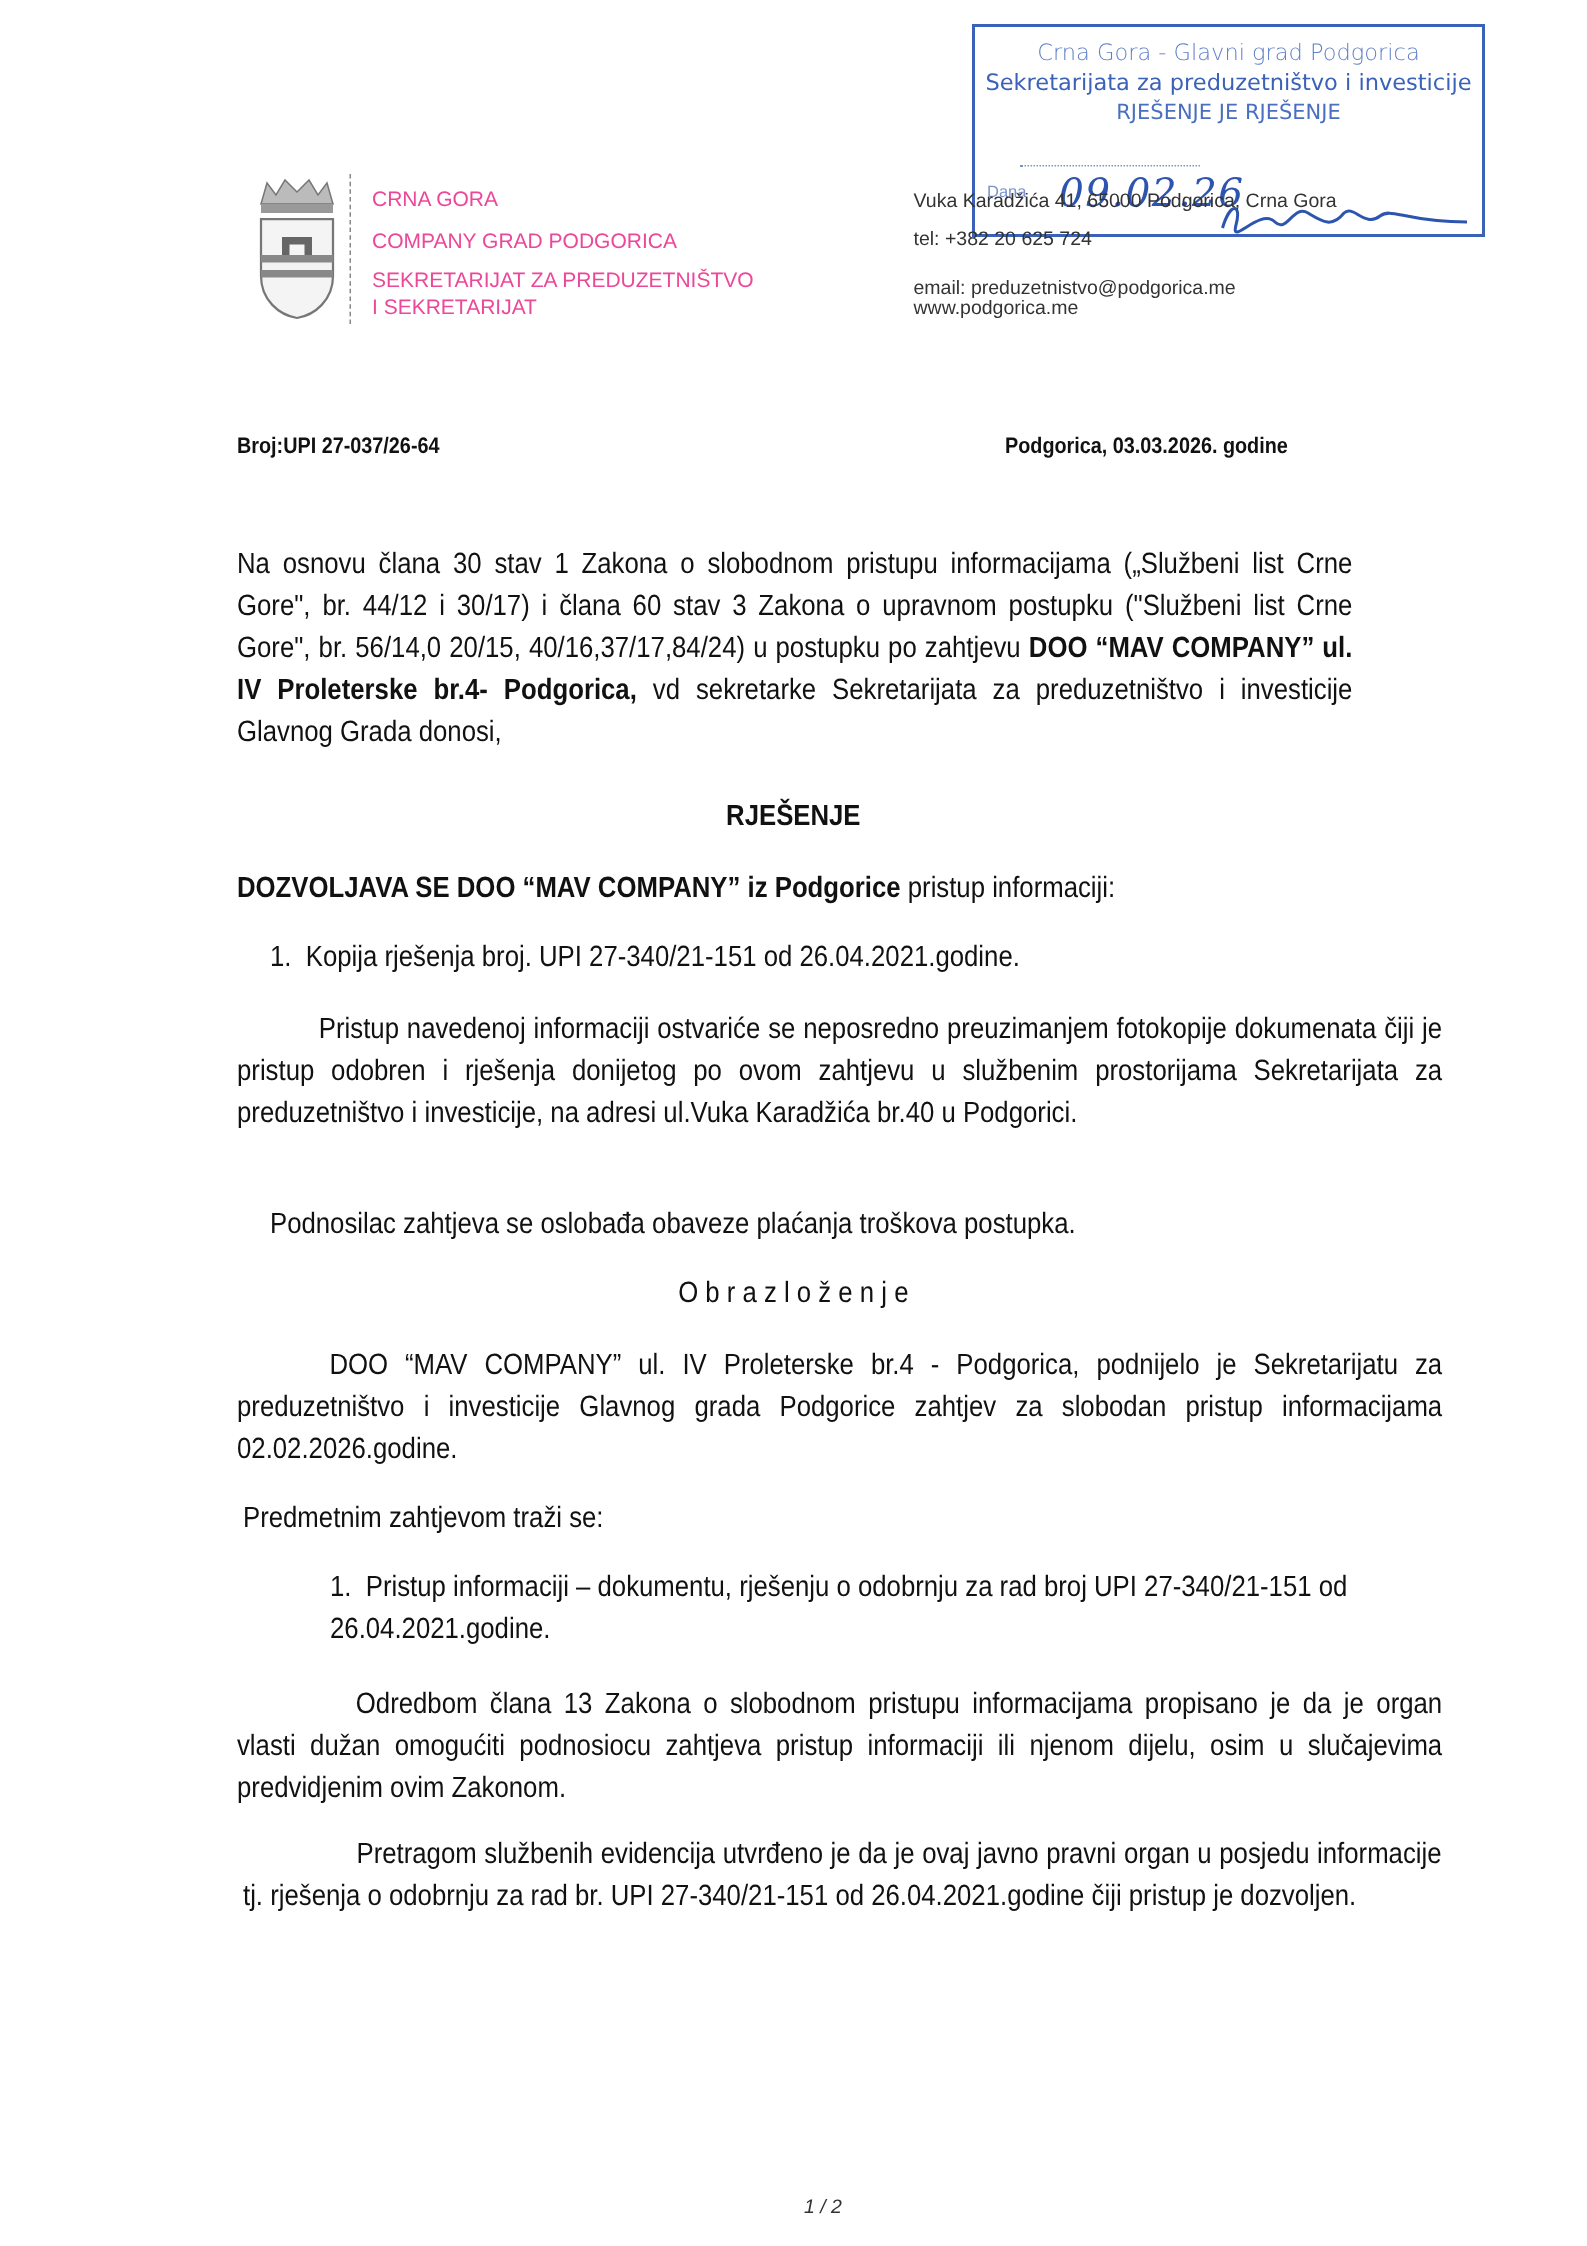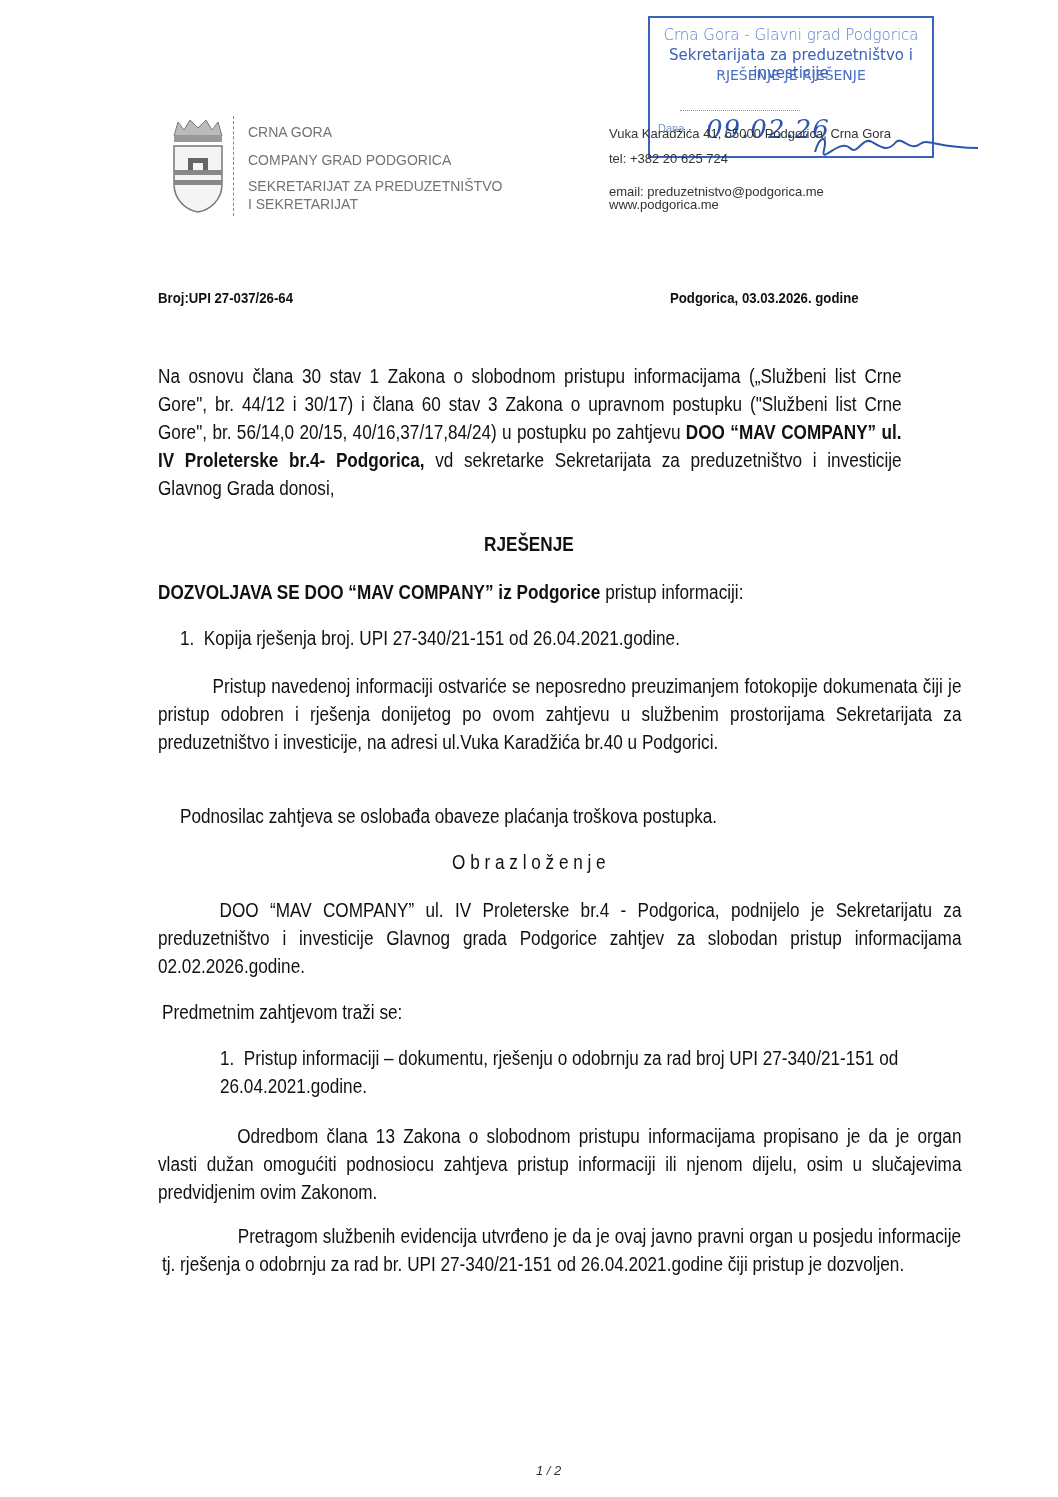--- a/index.html
+++ b/index.html
@@ -1,32 +1,32 @@
 <!DOCTYPE html>
 <html><head>
 <meta charset="utf-8">
 <style>
   html, body { margin: 0; padding: 0; background: #ffffff; }
   body { width: 1058px; height: 1497px; position: relative; overflow: hidden;
          font-family: "Liberation Sans", sans-serif; color: #111; }
   .abs { position: absolute; }
   
-  .stamp { left: 648px; top: 16px; width: 286px; height: 142px;
+  .stamp { left: 648px; top: 16px; width: 342px; height: 142px;
            border: 2px solid #3a62b8; box-sizing: border-box; color: #3a62b8; }
   .stamp .l1 { position: absolute; left: 0; right: 0; top: 8px; text-align: center; font-size: 15px; font-family: "DejaVu Sans", sans-serif; font-weight: 300; color:#5f7fc7; }
   .stamp .l2 { position: absolute; left: 0; right: 0; top: 28px; text-align: center; font-size: 15px; font-family: "DejaVu Sans", sans-serif; color:#3a62b8; }
   .stamp .l3 { position: absolute; left: 0; right: 0; top: 49px; text-align: center; font-size: 14px; font-family: "DejaVu Sans", sans-serif; color:#4a6fbf; }
   .stamp .dana { position: absolute; left: 8px; top: 80px; font-size: 11px; color:#7a92cc;margin-top:24px; }
   .stamp .dana-line { position: absolute; left: 30px; top: 92px; width: 120px; border-bottom: 1px dotted #7a92cc; }
   .stamp .hand-date { position: absolute; left: 56px; top: 68px; font-size: 26px; font-family: "DejaVu Serif", serif; font-style: italic; color: #2d55b0; letter-spacing: 1px; margin-top: 28px; }
   .stamp .sig { position: absolute; left: 160px; top: 112px; font-size: 22px; font-family: "DejaVu Serif", serif; font-style: italic; color: #2d55b0; }
   
   .crest { left: 170px; top: 118px; width: 56px; height: 96px; }
   .vline { left: 233px; top: 116px; width: 1px; height: 100px; border-left: 1px dashed #888; }
-  .org { left: 248px; font-size: 14px; color: #737373; }
+  .org { left: 248px; font-size: 14px; color: #ec4899; }
   .contact { left: 609px; font-size: 13px; color: #333; }
   .ref { top: 289px; font-size: 15px; font-weight: bold; font-family: "Liberation Sans Narrow", "Liberation Sans", sans-serif; transform: scaleX(0.88); transform-origin: left; }
   .body-text { font-size: 19.5px; line-height: 28px; font-family: "Liberation Sans", sans-serif; transform: scaleX(0.88); transform-origin: left top; }
   .just { text-align: justify; text-align-last: auto; }
   b { font-weight: bold; }
 </style>
 </head>
 <body>
 
 <div class="abs stamp">

